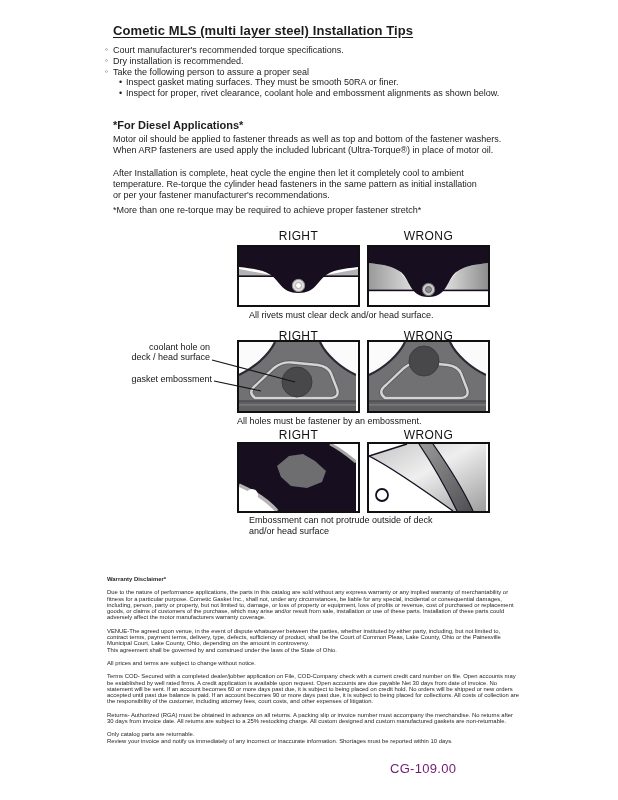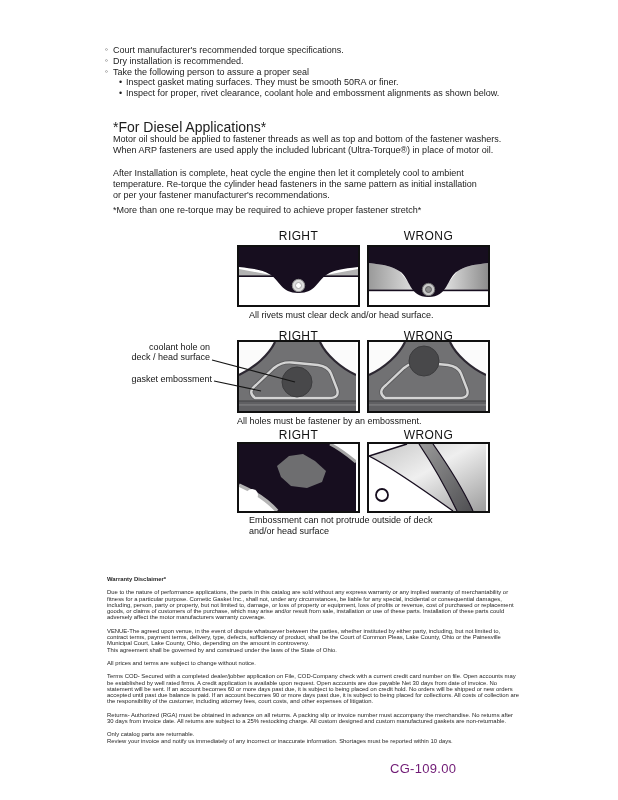--- a/index.html
+++ b/index.html
@@ -14,21 +14,21 @@
   .title{
     left:113px;top:23px;font-size:13px;font-weight:bold;
     text-decoration:underline;text-underline-offset:2px;letter-spacing:.1px;
   }
   .bullets{left:105px;top:45px;width:490px;font-size:9px;line-height:10.8px;}
   .b-row{display:flex;}
   .b-marker{width:8px;flex:0 0 8px;text-align:left;font-size:8px;line-height:10.8px;}
   .sub{margin-left:14px;}
   .sub .b-marker{width:7px;flex:0 0 7px;font-size:9px;}
 
-  .diesel-head{left:113px;top:119px;font-size:14px;font-weight:normal;}
+  .diesel-head{left:113px;top:119px;font-size:11px;font-weight:bold;}
   .para{left:113px;width:420px;font-size:9px;line-height:11.2px;}
   .p1{top:134px;}
   .p2{top:168px;}
   .note{top:205px;}
 
   .dg-label{width:123px;text-align:center;font-size:12px;letter-spacing:.4px;color:#111;}
   .panel{border:2px solid #101010;background:#fff;width:119px;}
   .panel svg{display:block;}
   .caption{font-size:9px;line-height:10.5px;color:#151515;}
 
@@ -38,20 +38,21 @@
   .warranty .w-head{font-weight:bold;margin:0 0 7px 0;}
   .warranty p{margin:0 0 7px 0;}
 
   .page-code{left:390px;top:761px;font-size:13px;letter-spacing:.3px;color:#701a75;}
 </style>
 </head>
 <body>
 
 <div class="page">
 
+  <div class="abs title">Cometic MLS (multi layer steel) Installation Tips</div>
 
   <div class="abs bullets">
     <div class="b-row">
       <span class="b-marker">◦</span>
       <span>Court manufacturer's recommended torque specifications.</span>
     </div>
     <div class="b-row">
       <span class="b-marker">◦</span>
       <span>Dry installation is recommended.</span>
     </div>

